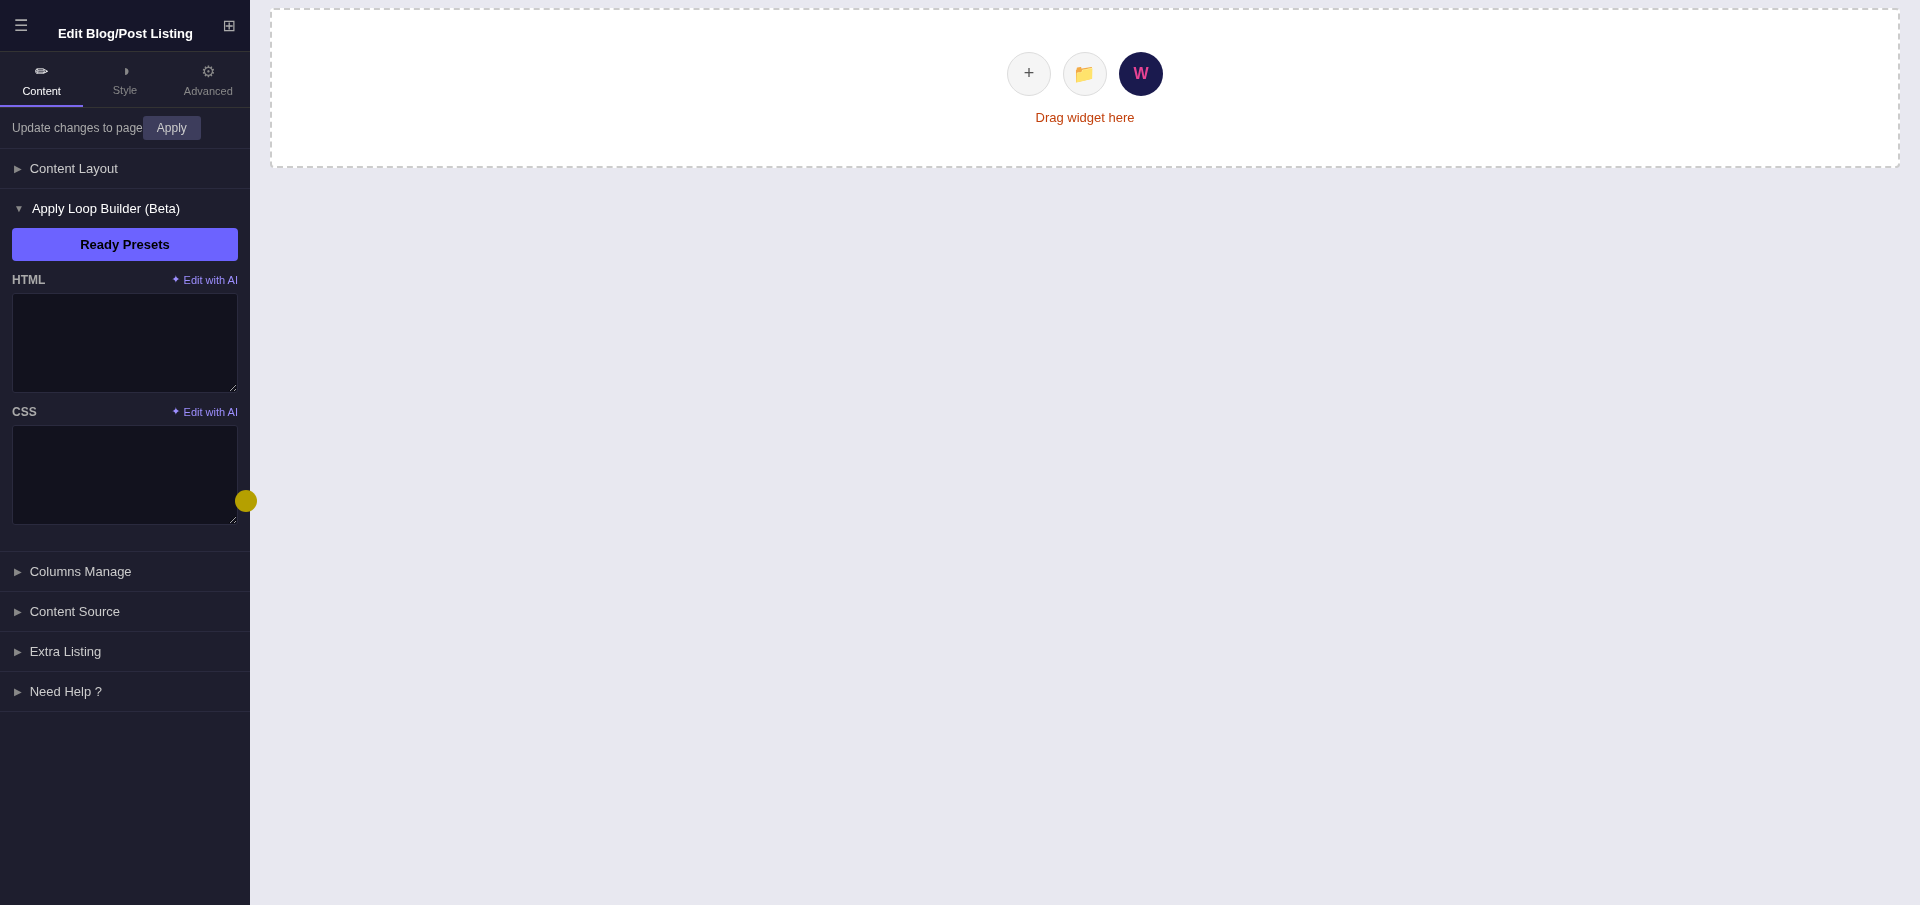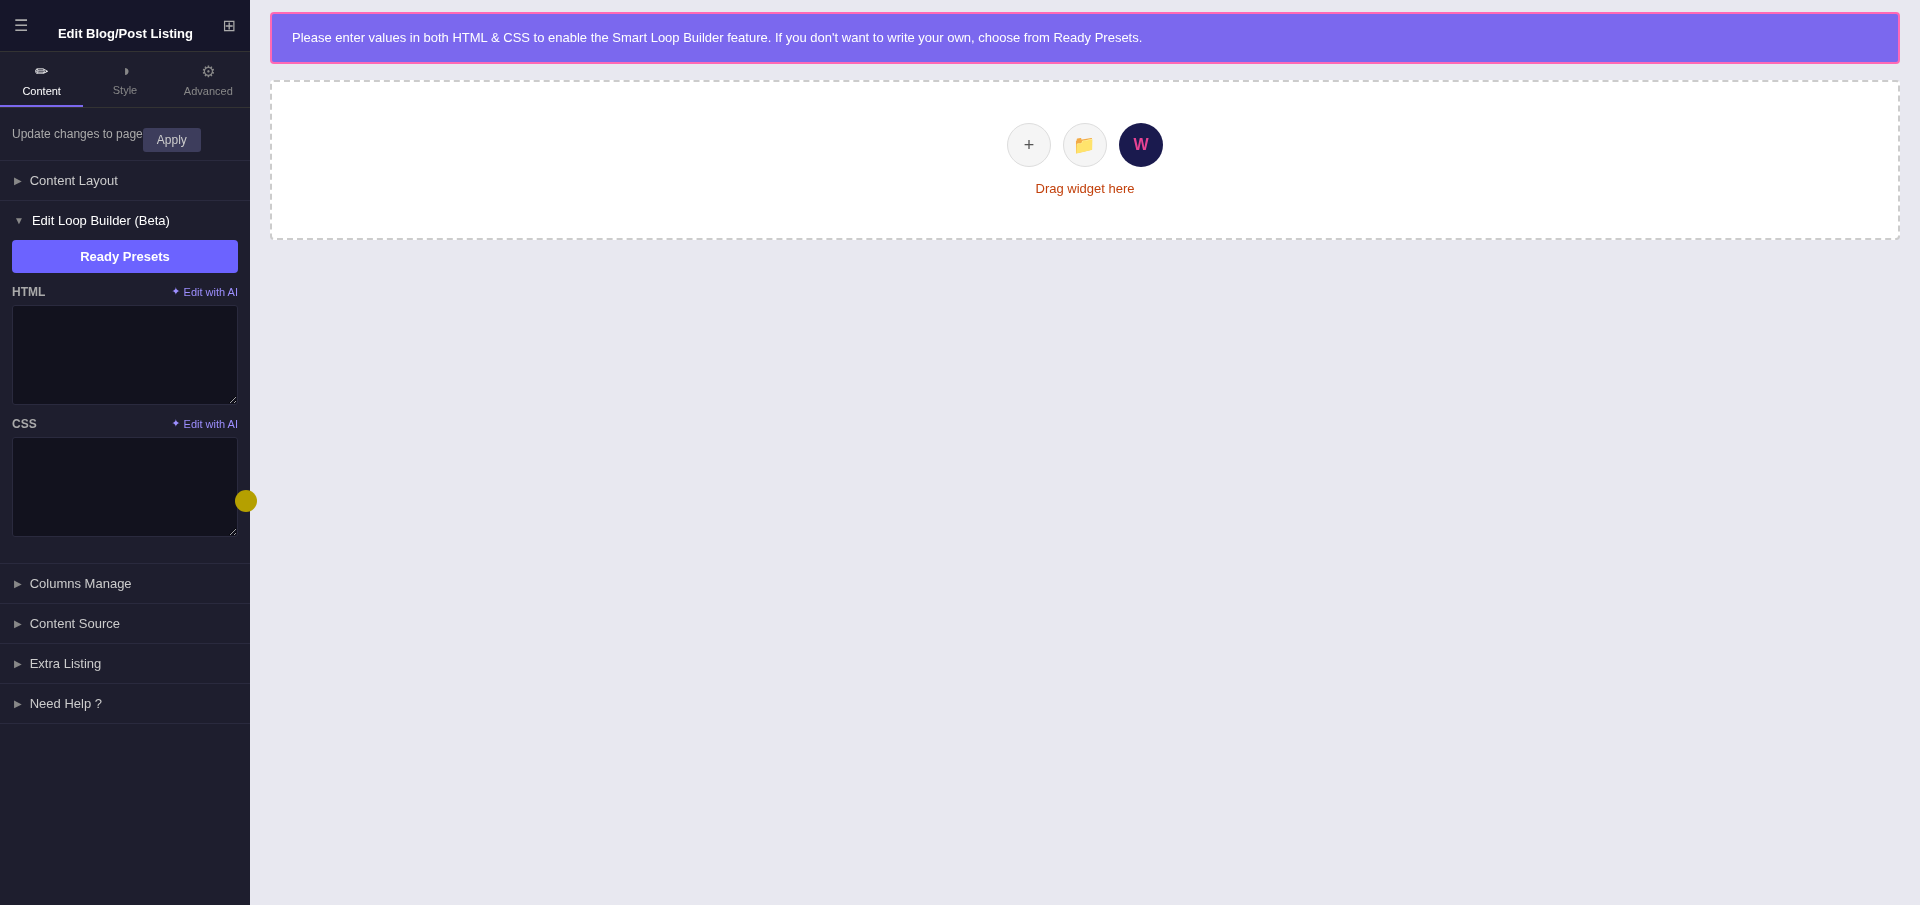--- a/index.html
+++ b/index.html
@@ -86,21 +86,20 @@
     }
 
     .apply-btn {
       background: #3d3d5c;
       color: #ccc;
       border: none;
       padding: 5px 14px;
       border-radius: 3px;
       cursor: pointer;
       font-size: 12px;
-      margin-top: 12px;
     }
 
     
     .section {
       border-bottom: 1px solid #2a2a3e;
     }
 
     .section-header {
       display: flex;
       align-items: center;
@@ -122,21 +121,21 @@
     }
 
     
     .smart-loop-section .section-header {
       color: #fff;
     }
 
     .ready-presets-btn {
       width: 100%;
       background: #6c63ff;
-      color: #ffffff;
+      color: #000000;
       border: none;
       padding: 9px 0;
       border-radius: 4px;
       cursor: pointer;
       font-size: 13px;
       font-weight: 600;
       margin-bottom: 12px;
     }
 
     
@@ -333,21 +332,21 @@
   <div class="section">
     <div class="section-header">
       <span class="arrow">▶</span>
       <span>Content Layout</span>
     </div>
   </div>
 
   <div class="section smart-loop-section">
     <div class="section-header">
       <span class="arrow">▼</span>
-      <span>Edit Loop Builder (Beta)</span>
+      <span>Apply Loop Builder (Beta)</span>
     </div>
     <div class="section-content">
       <button class="ready-presets-btn">Ready Presets</button>
 
       
       <div class="editor-block">
         <div class="editor-label-row">
           <span class="editor-label">HTML</span>
           <button class="edit-ai-btn">
             <span>✦</span>
@@ -402,23 +401,20 @@
     <div class="section-header">
       <span class="arrow">▶</span>
       <span>Need Help ?</span>
     </div>
   </div>
 
 </div>
 
 <div class="main-content">
 
-  <div class="notice-banner">
-    <span>Please enter values in both HTML &amp; CSS to enable the Smart Loop Builder feature. If you don't want to write your own, choose from Ready Presets.</span>
-  </div>
 
   <div class="widget-drop-area">
     <div class="widget-buttons">
       <button class="widget-btn add">
         <span>+</span>
       </button>
       <button class="widget-btn folder">
         <span>📁</span>
       </button>
       <button class="widget-btn brand">

